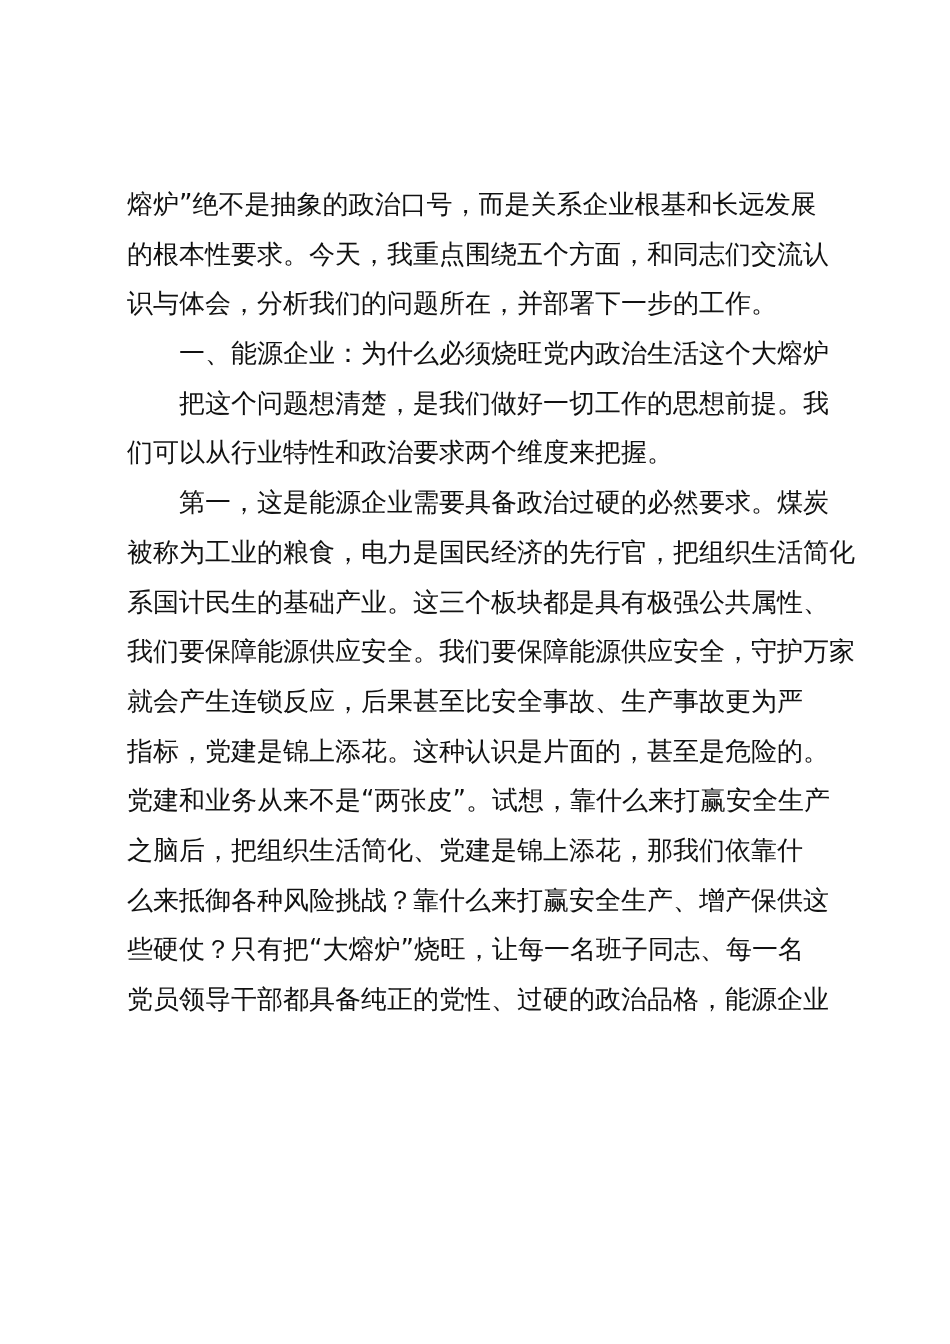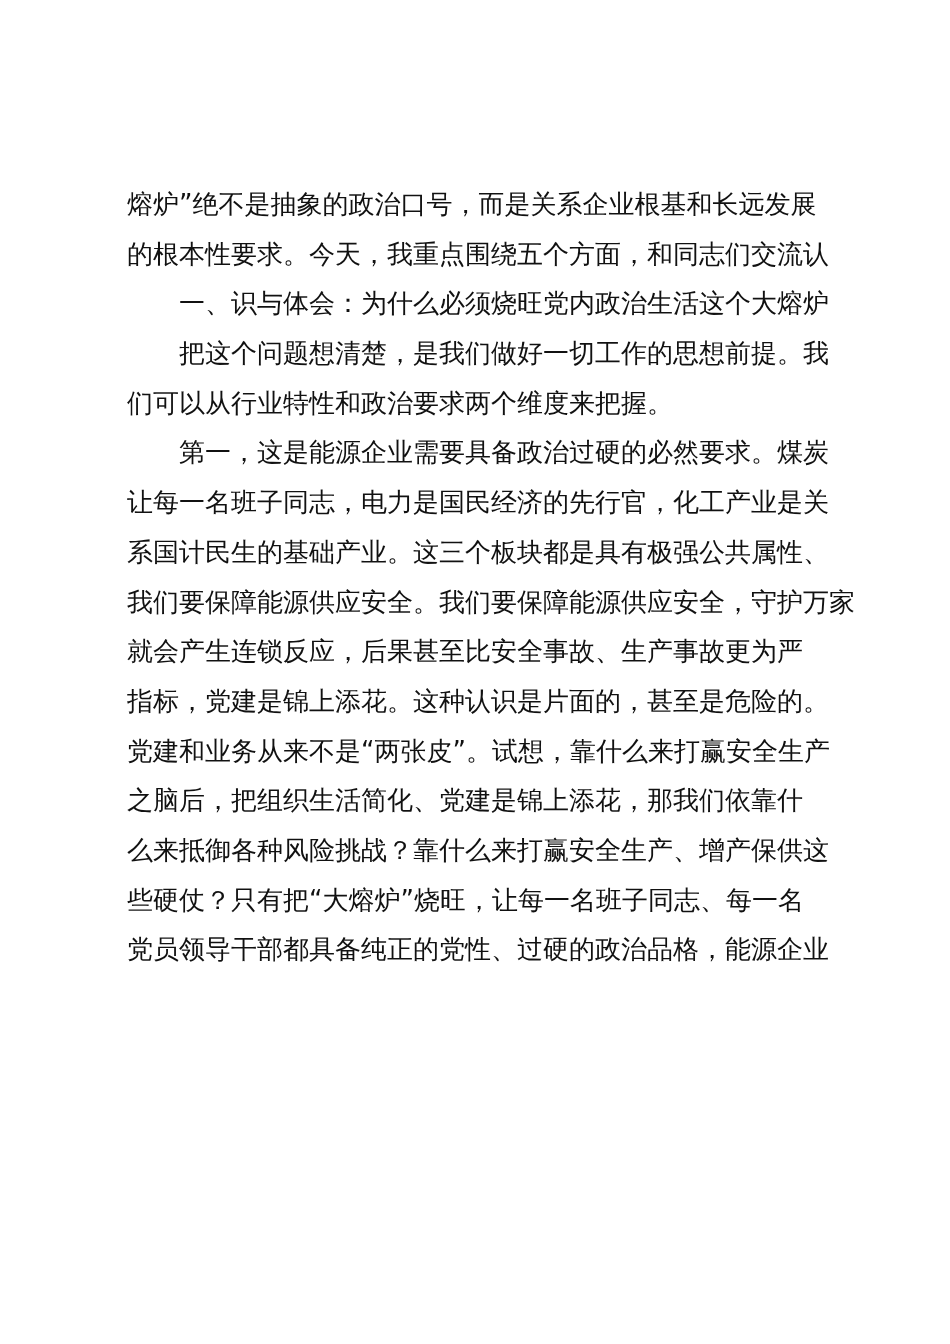--- a/index.html
+++ b/index.html
@@ -42,25 +42,26 @@
       padding-left: 52px;
     }
   </style>
 </head>
 <body>
 
 <div class="page">
   <div class="text-block">
     <span class="line">熔炉”绝不是抽象的政治口号，而是关系企业根基和长远发展</span>
     <span class="line">的根本性要求。今天，我重点围绕五个方面，和同志们交流认</span>
-    <span class="line indent">一、识与体会：为什么必须烧旺党内政治生活这个大熔炉</span>
+    <span class="line">识与体会，分析我们的问题所在，并部署下一步的工作。</span>
+    <span class="line indent">一、能源企业：为什么必须烧旺党内政治生活这个大熔炉</span>
     <span class="line indent">把这个问题想清楚，是我们做好一切工作的思想前提。我</span>
     <span class="line">们可以从行业特性和政治要求两个维度来把握。</span>
     <span class="line indent">第一，这是能源企业需要具备政治过硬的必然要求。煤炭</span>
-    <span class="line">让每一名班子同志，电力是国民经济的先行官，化工产业是关</span>
+    <span class="line">被称为工业的粮食，电力是国民经济的先行官，把组织生活简化</span>
     <span class="line">系国计民生的基础产业。这三个板块都是具有极强公共属性、</span>
     <span class="line">我们要保障能源供应安全。我们要保障能源供应安全，守护万家</span>
     <span class="line">就会产生连锁反应，后果甚至比安全事故、生产事故更为严</span>
     <span class="line">指标，党建是锦上添花。这种认识是片面的，甚至是危险的。</span>
     <span class="line">党建和业务从来不是“两张皮”。试想，靠什么来打赢安全生产</span>
     <span class="line">之脑后，把组织生活简化、党建是锦上添花，那我们依靠什</span>
     <span class="line">么来抵御各种风险挑战？靠什么来打赢安全生产、增产保供这</span>
     <span class="line">些硬仗？只有把“大熔炉”烧旺，让每一名班子同志、每一名</span>
     <span class="line">党员领导干部都具备纯正的党性、过硬的政治品格，能源企业</span>
   </div>

